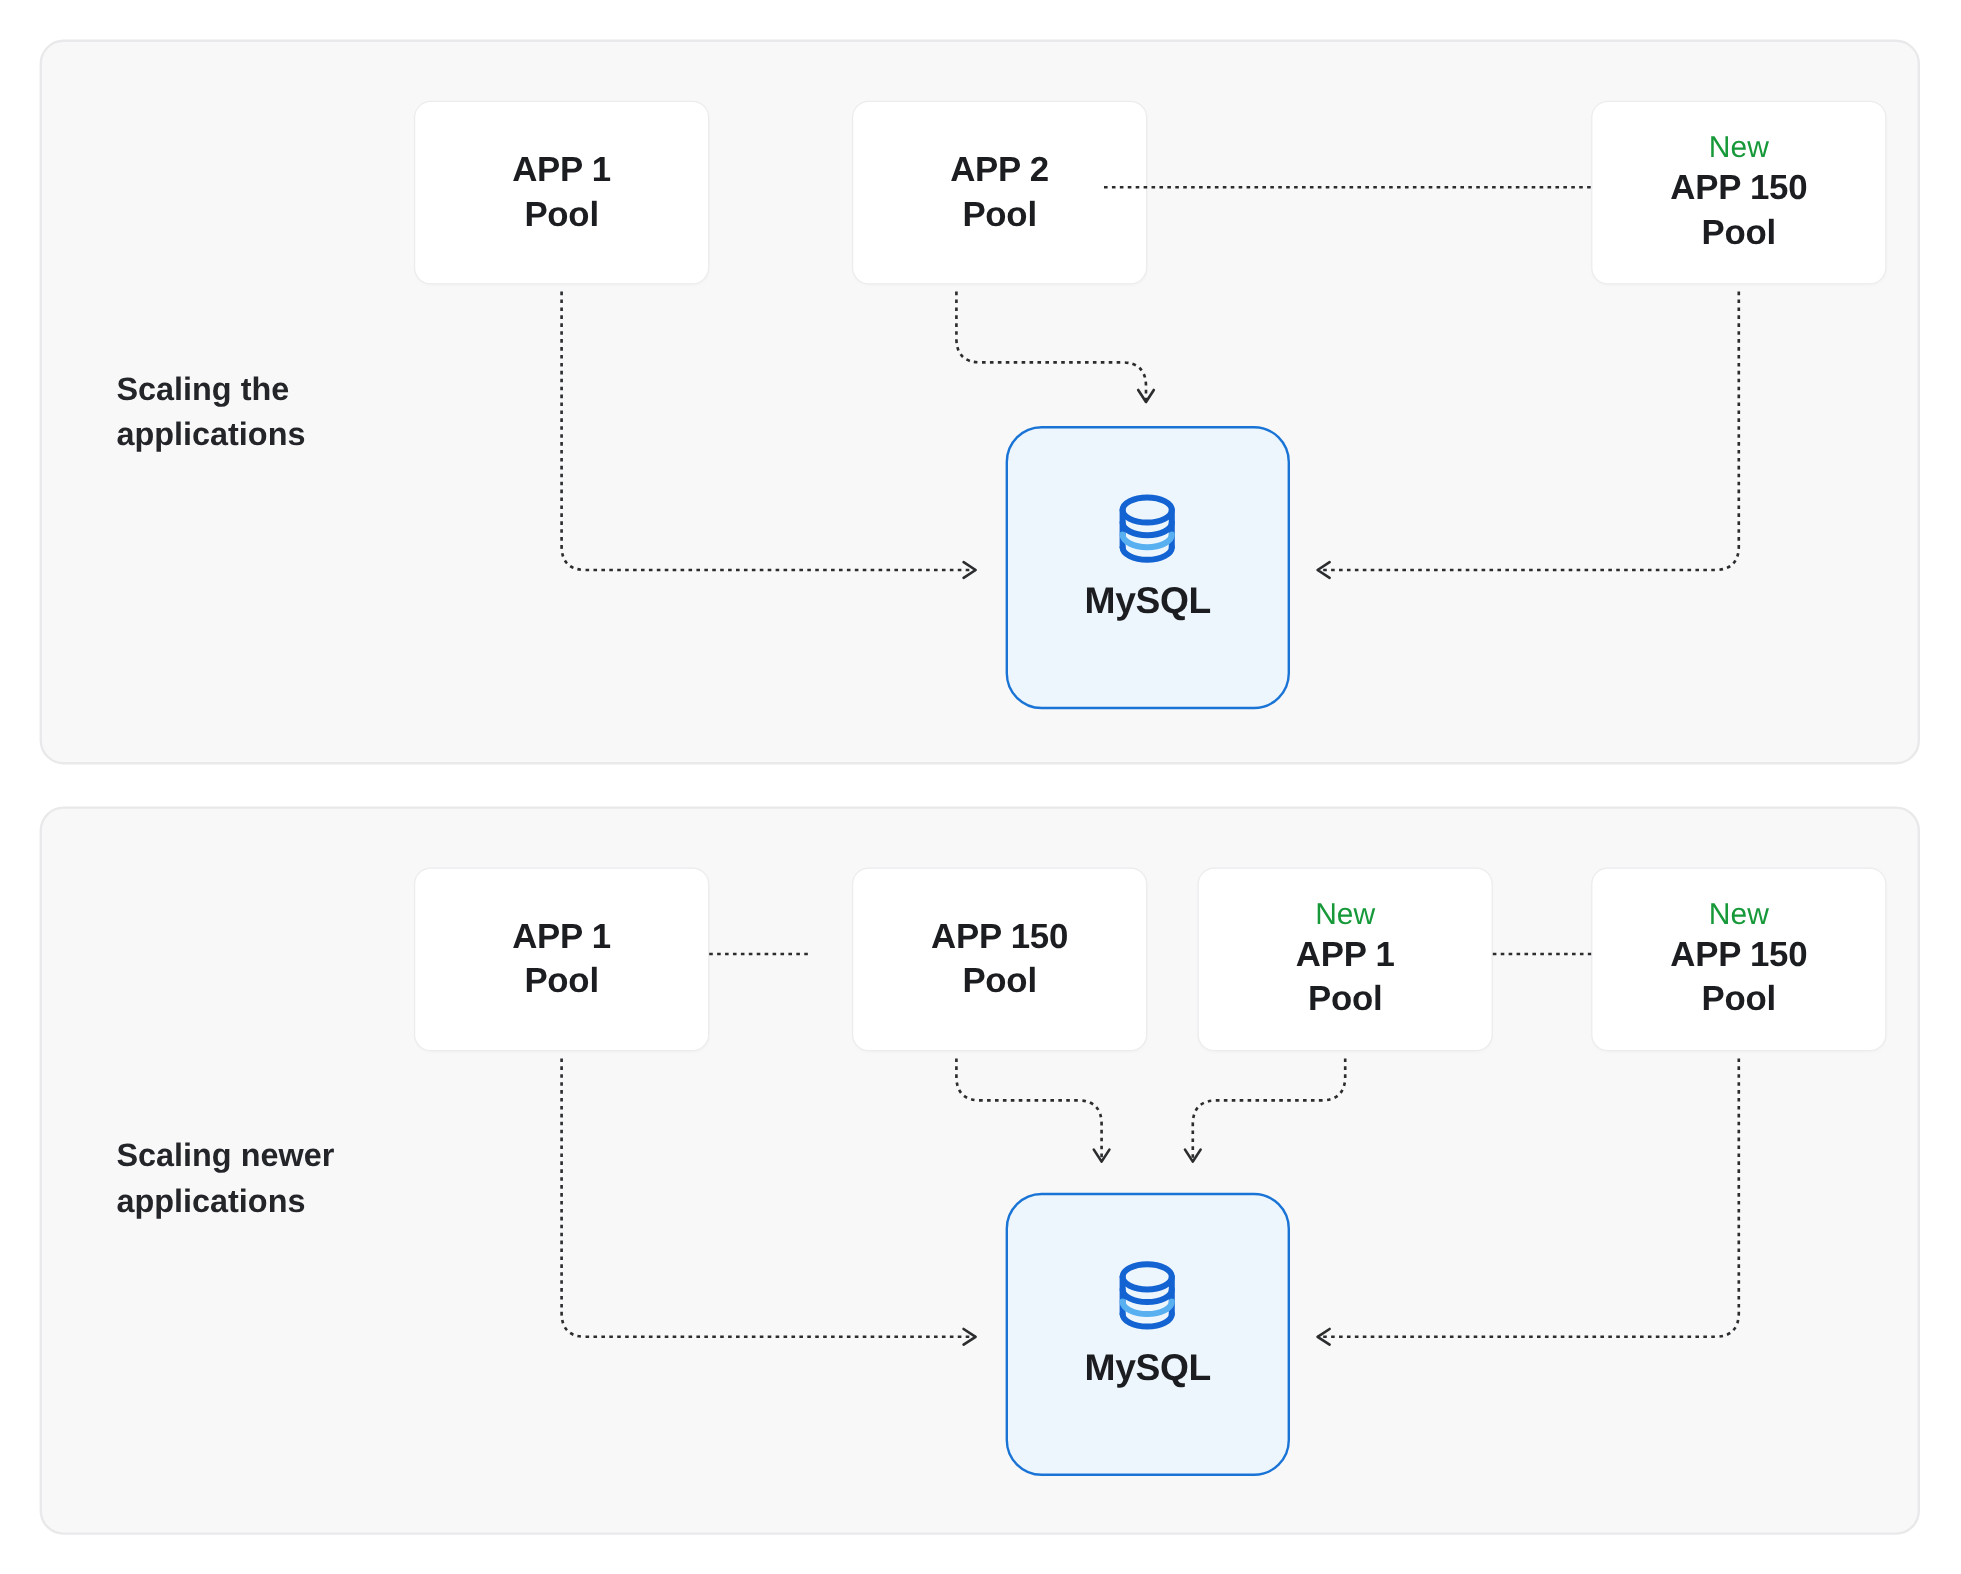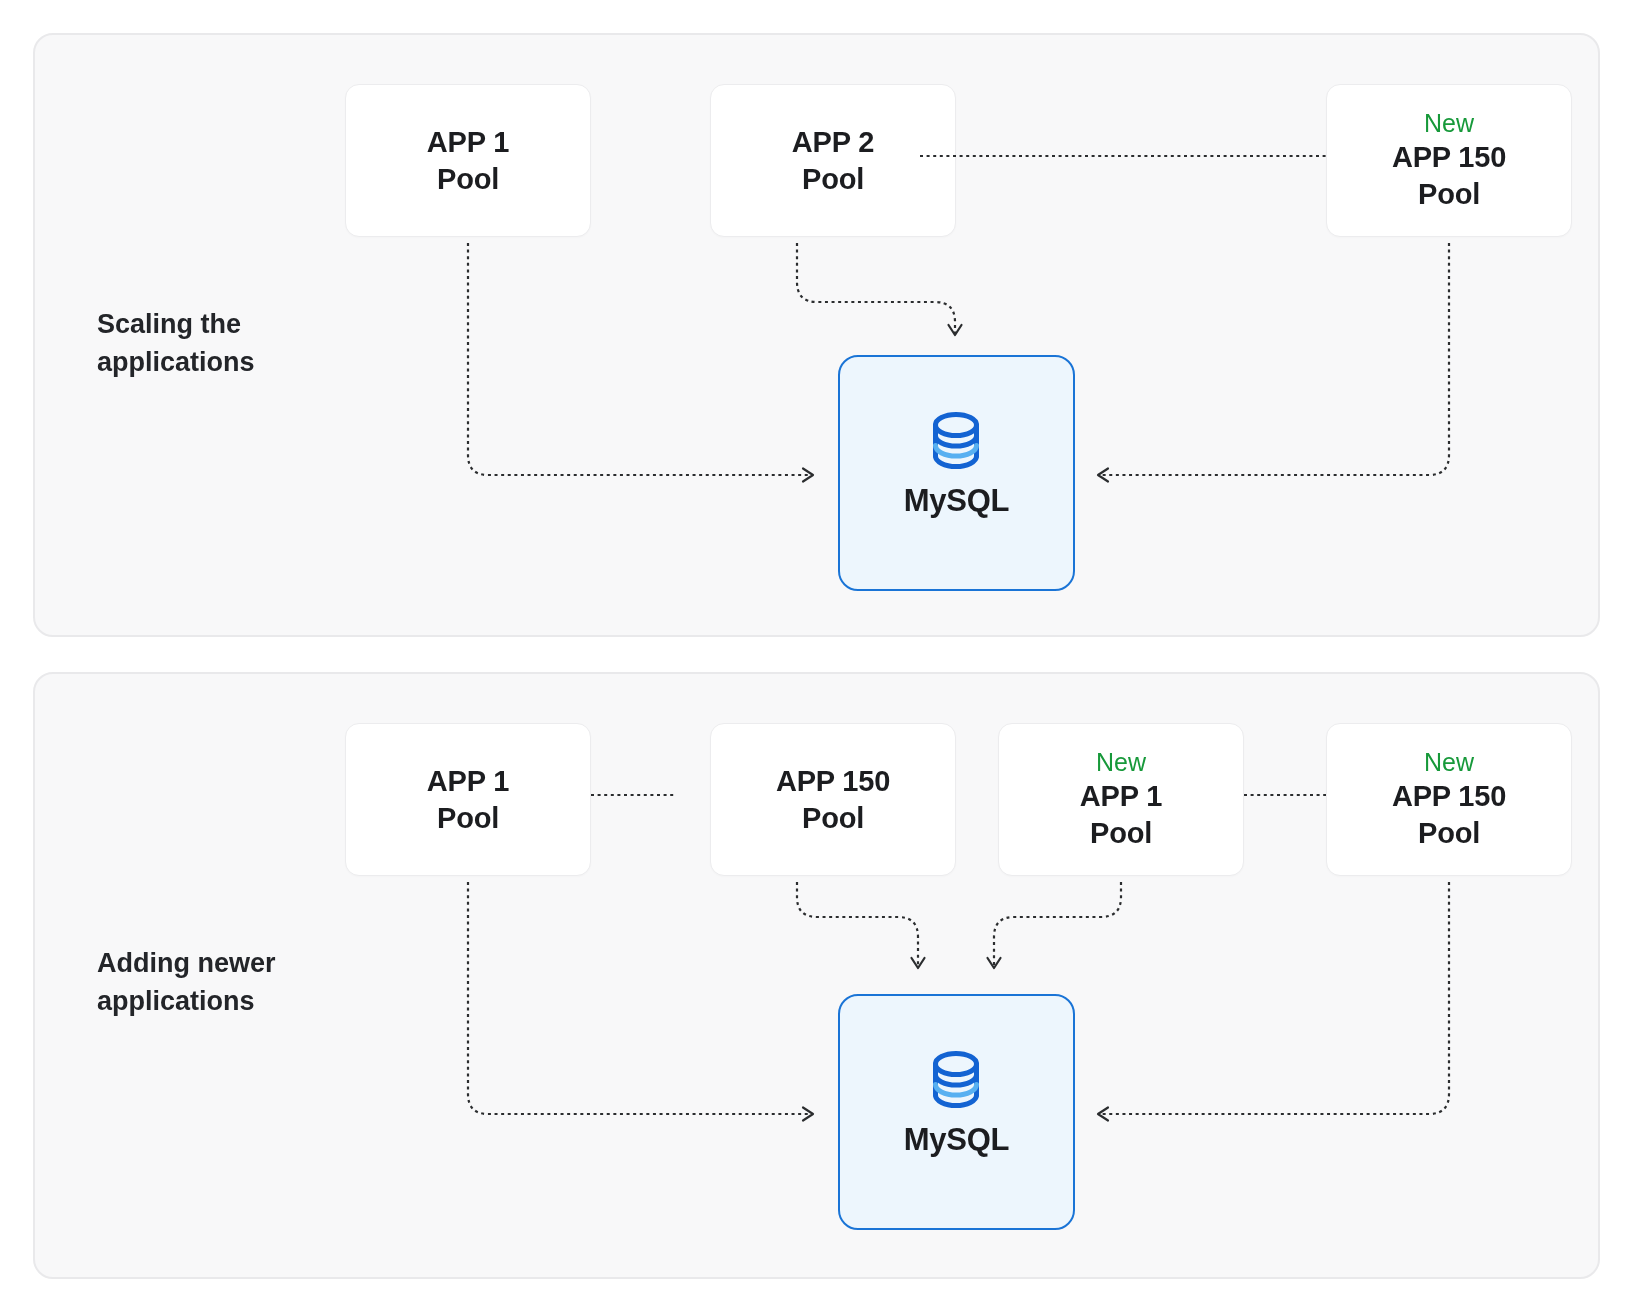--- a/index.html
+++ b/index.html
@@ -53,21 +53,21 @@
 
   .pos-1{left:310px;}
   .pos-2{left:675px;}
   .pos-3{left:963px;}
   .pos-4{left:1291px;}
 
   .db-node{
     position:absolute;left:803px;top:320px;width:237px;height:236px;
     background:var(--db-fill);
     border:2.5px solid var(--accent-blue);
-    border-radius:20px;box-sizing:border-box;
+    border-radius:30px;box-sizing:border-box;
     display:flex;flex-direction:column;align-items:center;justify-content:center;
   }
   .db-node .stack{display:flex;flex-direction:column;align-items:center;transform:translateY(-8px);}
   .db-icon{display:block;margin-bottom:12px;}
   .db-label{
     font-size:31px;font-weight:700;color:var(--title-color);letter-spacing:-0.3px;
   }
 
   .wires{position:absolute;left:0;top:0;width:1567px;height:607px;pointer-events:none;}
   .wire{
@@ -126,21 +126,21 @@
       <path class="wire" d="M885 121 H1291"></path>
       <path class="wire" d="M433 208 V420 Q433 440 453 440 H778" marker-end="url(#arr1)"></path>
       <path class="wire" d="M762 208 V247 Q762 267 782 267 H900 Q920 267 920 287 V300" marker-end="url(#arr1)"></path>
       <path class="wire" d="M1414 208 V420 Q1414 440 1394 440 H1063" marker-end="url(#arr1)"></path>
     </svg>
   </section>
 
   <section class="panel panel-2">
 
     <div class="panel-label">
-      <div>Adding newer</div>
+      <div>Scaling newer</div>
       <div>applications</div>
     </div>
 
     <div class="card pos-1">
       <div class="title-line">APP 1</div>
       <div class="title-line">Pool</div>
     </div>
 
     <div class="card pos-2">
       <div class="title-line">APP 150</div>

